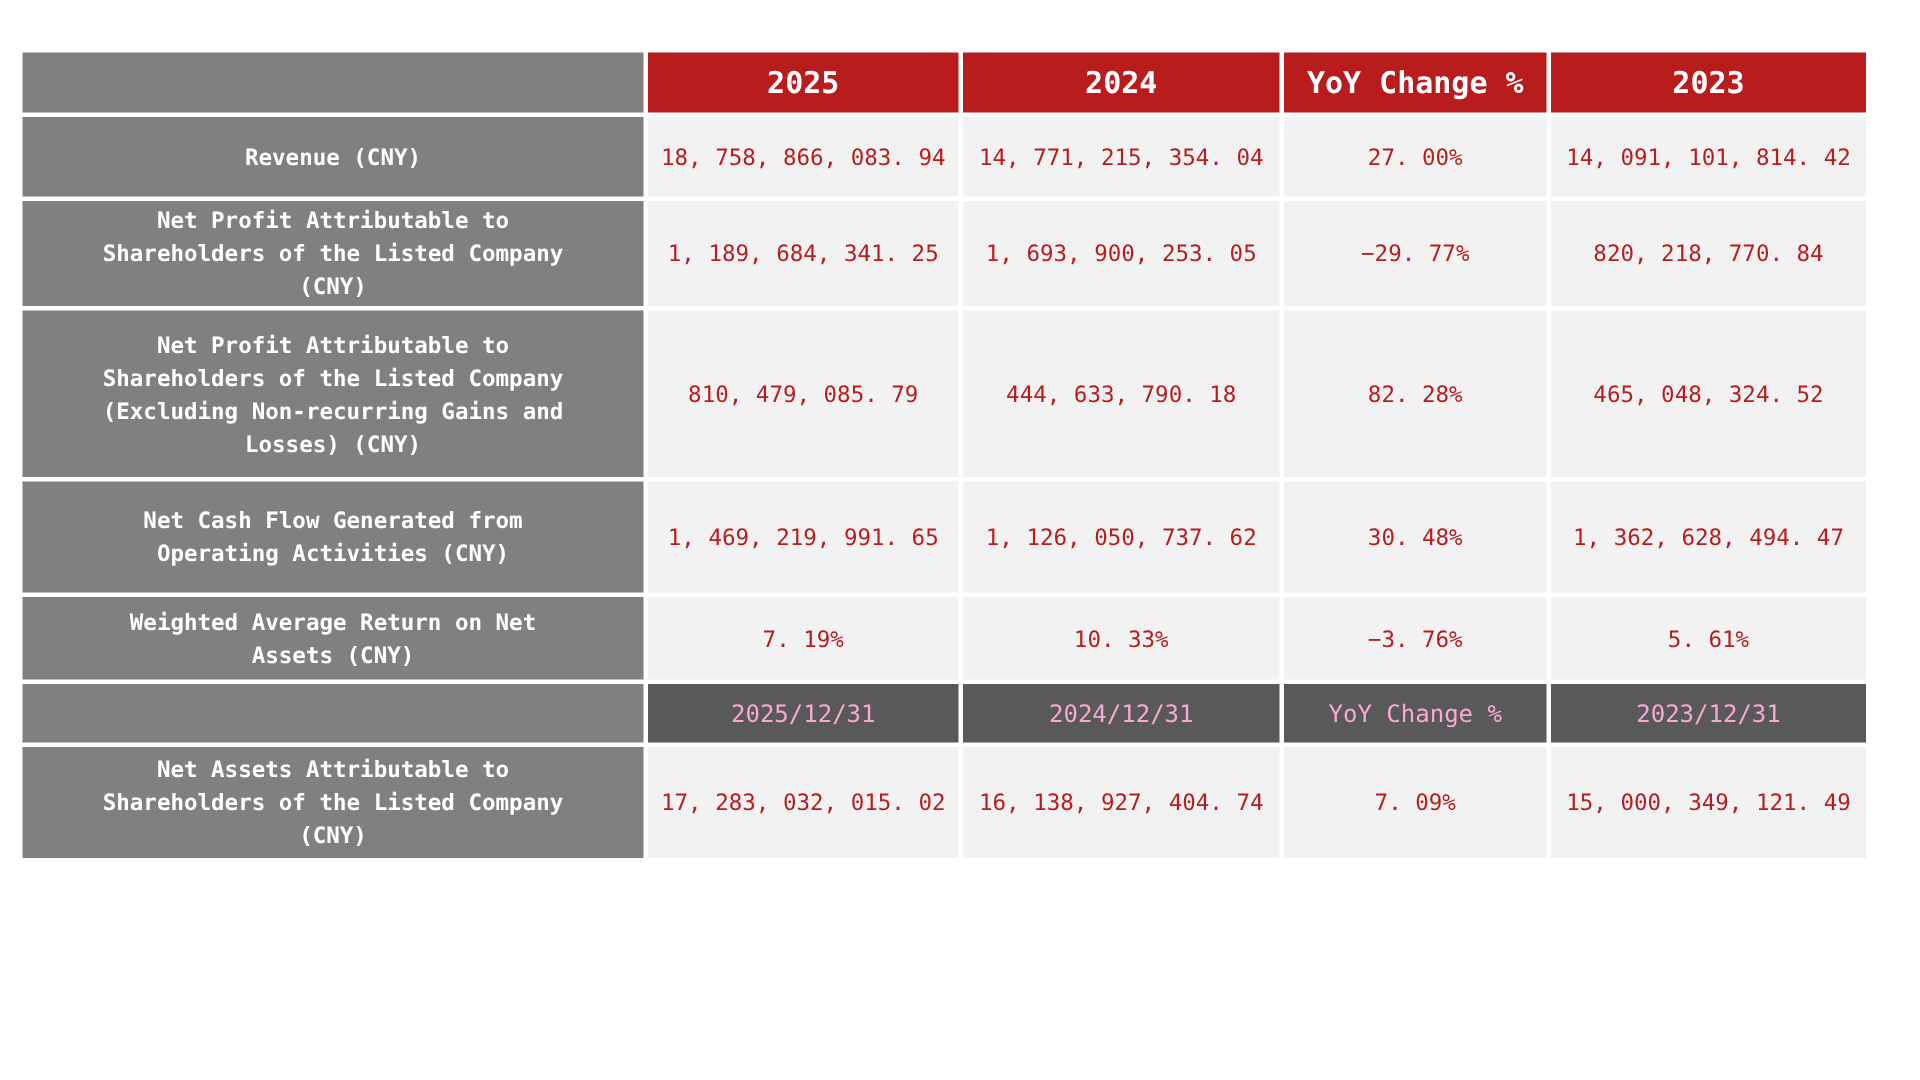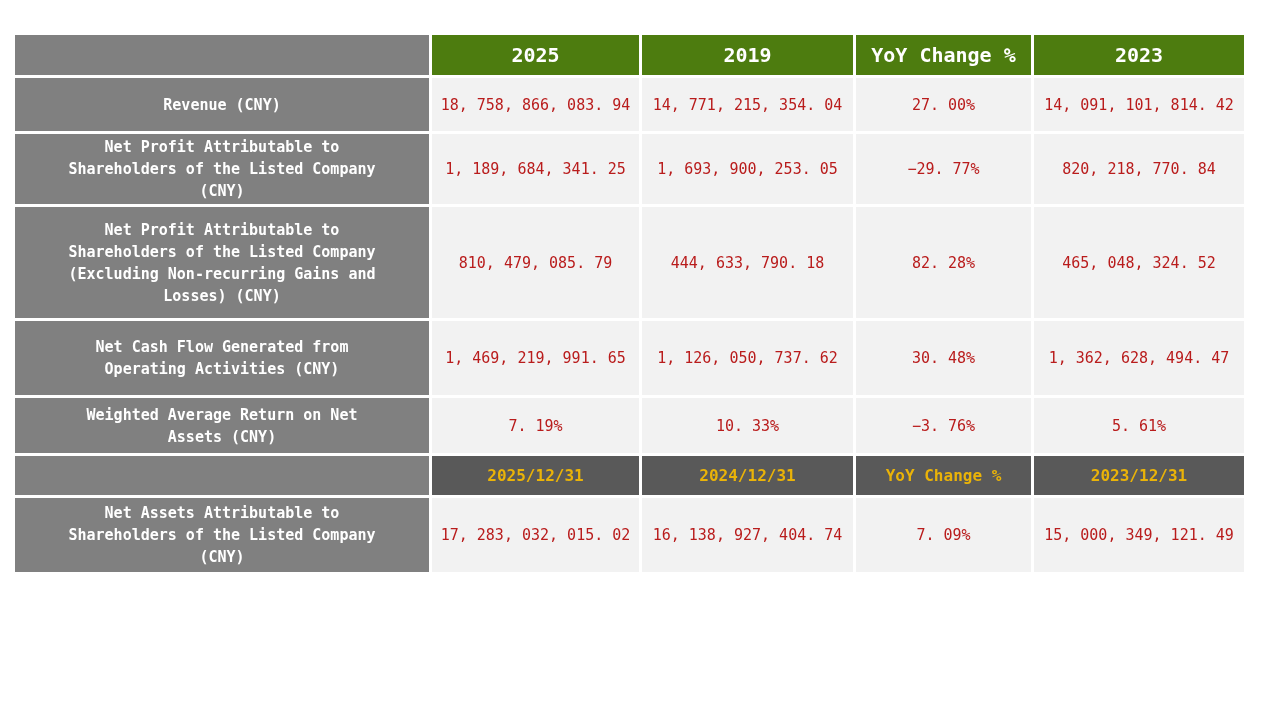--- a/index.html
+++ b/index.html
@@ -20,31 +20,31 @@
     table-layout: fixed;
     background: #ffffff;
   }
   td, th {
     text-align: center;
     vertical-align: middle;
     overflow: hidden;
     padding: 2px 6px;
   }
   th.hdr-year {
-    background: #4d7c0f;
+    background: #b91c1c;
     color: #ffffff;
     font-size: 20px;
     font-weight: bold;
     height: 36px;
   }
   th.hdr-date {
     background: #595959;
-    color: #eab308;
+    color: #f9a8d4;
     font-size: 16px;
-    font-weight: bold;
+    font-weight: normal;
     height: 35px;
   }
   th.corner {
     background: #808080;
   }
   td.rowlabel {
     background: #808080;
     color: #ffffff;
     font-size: 15px;
     font-weight: bold;
@@ -75,21 +75,21 @@
     <col style="width:207px">
     <col style="width:211px">
     <col style="width:175px">
     <col style="width:210px">
   </colgroup>
 
   <tbody>
       <tr>
     <th class="corner"></th>
     <th class="hdr-year">2025</th>
-    <th class="hdr-year">2019</th>
+    <th class="hdr-year">2024</th>
     <th class="hdr-year">YoY Change %</th>
     <th class="hdr-year">2023</th>
   </tr>
 
   <tr class="h49">
     <td class="rowlabel">Revenue (CNY)</td>
     <td class="val">18, 758, 866, 083. 94</td>
     <td class="val">14, 771, 215, 354. 04</td>
     <td class="val">27. 00%</td>
     <td class="val">14, 091, 101, 814. 42</td>

